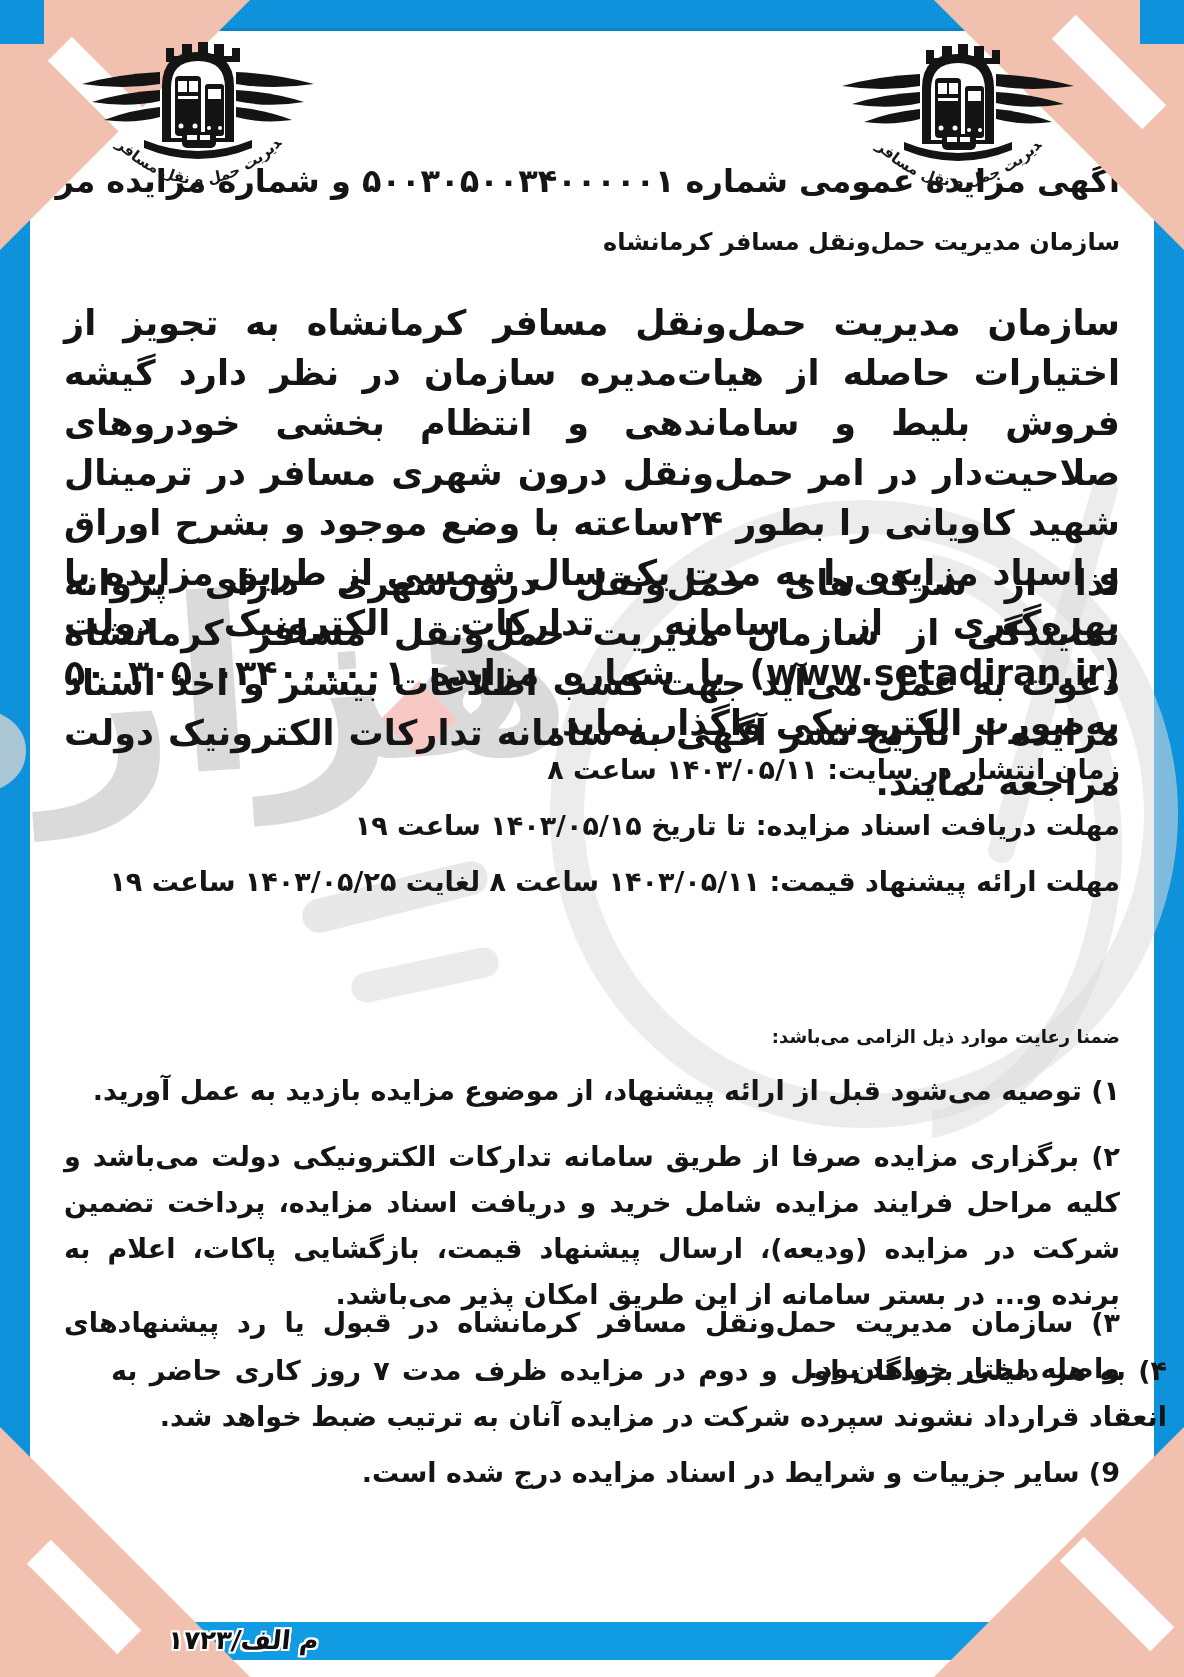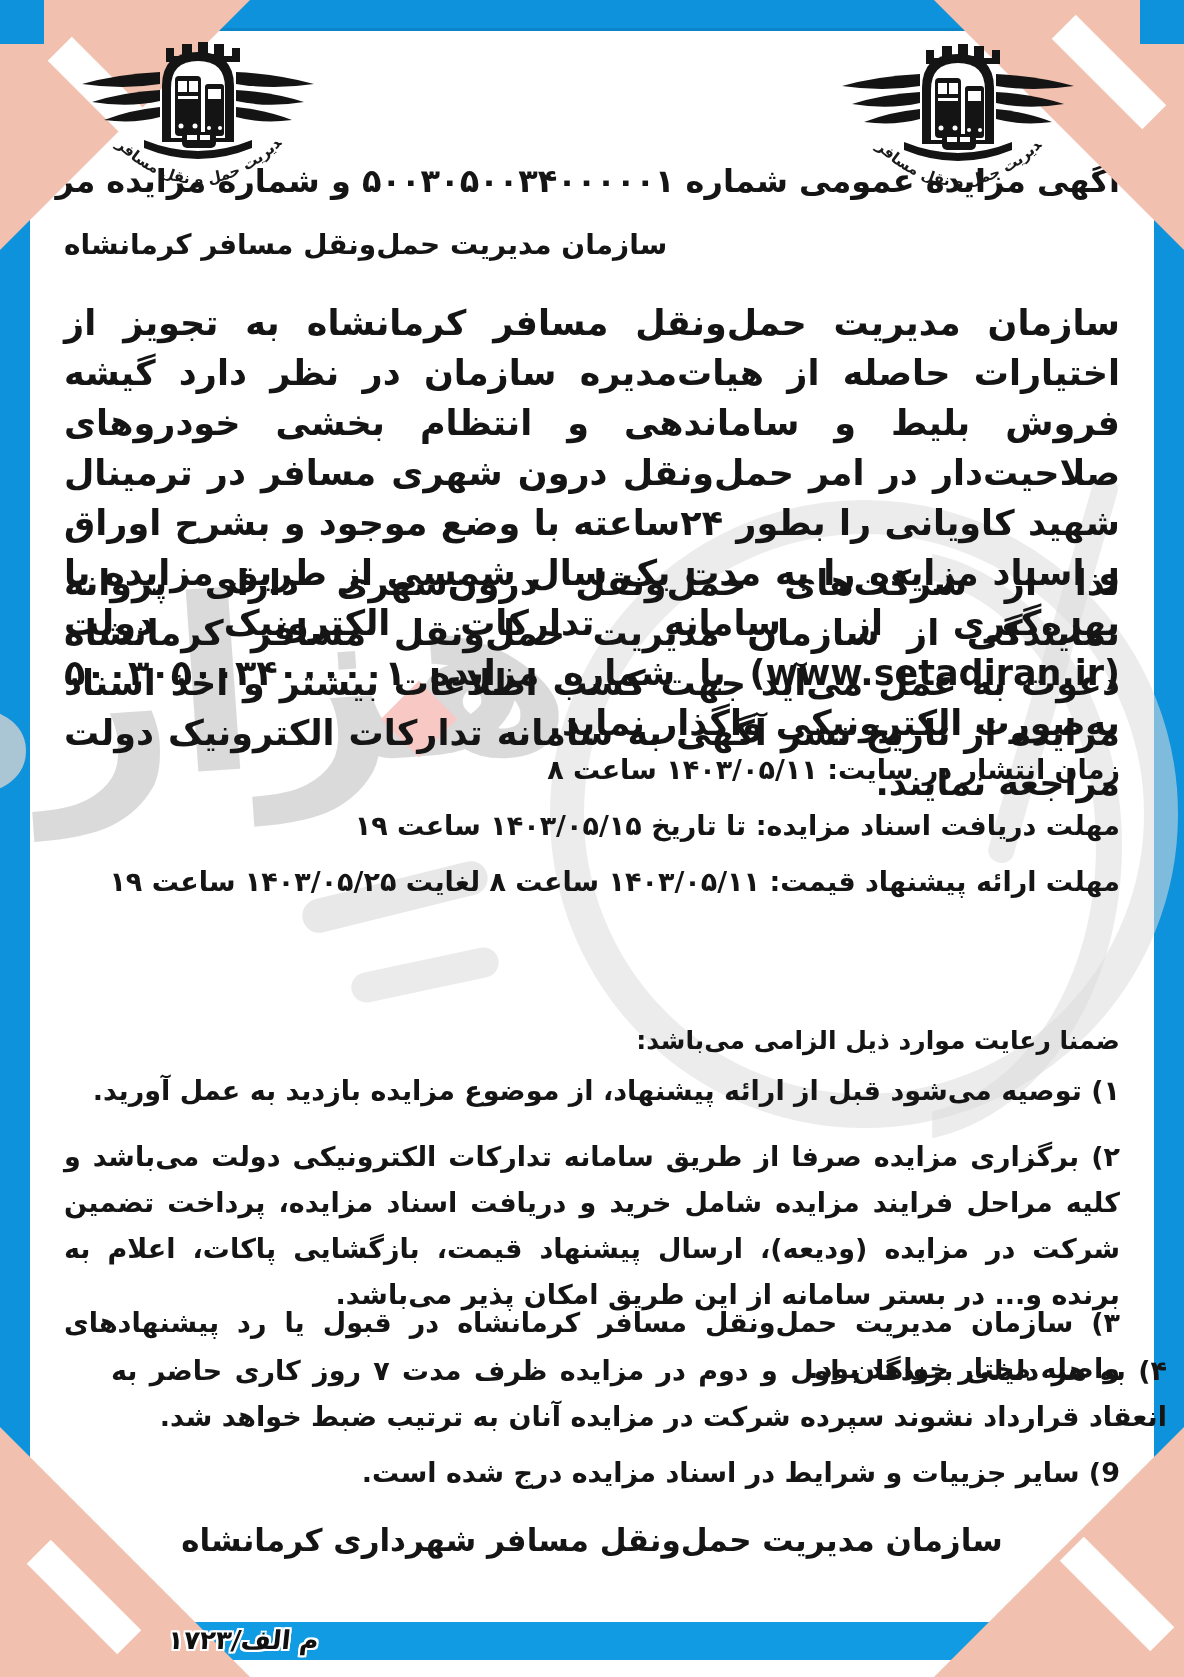--- a/index.html
+++ b/index.html
@@ -42,27 +42,27 @@
   .wm-blob1{position:absolute;left:270px;top:850px;width:190px;height:34px;background:#dedede;border-radius:18px;transform:rotate(-14deg);opacity:.7;}
   .wm-blob2{position:absolute;left:320px;top:930px;width:150px;height:30px;background:#e3e3e3;border-radius:16px;transform:rotate(-12deg);opacity:.7;}
   .wm-diamond{position:absolute;left:362px;top:662px;width:54px;height:54px;background:#f8c8c4;transform:rotate(45deg);}
   
   .logo{position:absolute;z-index:8;width:240px;height:200px;}
   .logo-left{left:78px;top:34px;}
   .logo-right{left:838px;top:36px;}
   
   .txt{position:absolute;left:64px;width:1056px;z-index:4;font-weight:bold;}
   .title1{top:162px;text-align:center;font-size:32px;white-space:nowrap;letter-spacing:-1px;}
-  .title2{top:228px;text-align:left;font-size:28px;}
+  .title2{top:228px;text-align:right;font-size:24px;}
   .para{font-size:35px;line-height:50px;text-align:justify;text-align-last:right;}
   .para1{top:298px;}
   .para2{top:558px;}
   .schedule{top:742px;font-size:27px;}
   .schedule .sched-line{height:56px;line-height:56px;text-align:right;}
-  .mandatory{top:1026px;font-size:25px;text-align:right;}
+  .mandatory{top:1026px;font-size:18px;text-align:right;}
   .item{font-size:27px;line-height:46px;text-align:justify;text-align-last:right;}
   .item1{top:1068px;}
   .item2{top:1134px;}
   .item3{top:1300px;}
   .item4{top:1348px;margin-left:47px;}
   .item5{top:1450px;}
   .signature{top:1522px;text-align:center;font-size:31px;}
   
   .ref{
     position:absolute;left:168px;top:1625px;z-index:8;
@@ -187,17 +187,16 @@
     <div class="sched-line">مهلت ارائه پیشنهاد قیمت: ۱۴۰۳/۰۵/۱۱ ساعت ۸ لغایت ۱۴۰۳/۰۵/۲۵ ساعت ۱۹</div>
   </div>
   <div class="txt mandatory">ضمنا رعایت موارد ذیل الزامی می‌باشد:</div>
 
   <div class="txt item item1">۱) توصیه می‌شود قبل از ارائه پیشنهاد، از موضوع مزایده بازدید به عمل آورید.</div>
   <div class="txt item item2">۲) برگزاری مزایده صرفا از طریق سامانه تدارکات الکترونیکی دولت می‌باشد و کلیه مراحل فرایند مزایده شامل خرید و دریافت اسناد مزایده، پرداخت تضمین شرکت در مزایده (ودیعه)، ارسال پیشنهاد قیمت، بازگشایی پاکات، اعلام به برنده و... در بستر سامانه از این طریق امکان پذیر می‌باشد.</div>
   <div class="txt item item3">۳) سازمان مدیریت حمل‌ونقل مسافر کرمانشاه در قبول یا رد پیشنهادهای واصله مختار خواهد بود.</div>
   <div class="txt item item4">۴) به هر دلیلی برندگان اول و دوم در مزایده ظرف مدت ۷ روز کاری حاضر به انعقاد قرارداد نشوند سپرده شرکت در مزایده آنان به ترتیب ضبط خواهد شد.</div>
   <div class="txt item item5">9) سایر جزییات و شرایط در اسناد مزایده درج شده است.</div>
 
-  <div class="txt signature">سازمان مدیریت حمل‌ونقل مسافر شهرداری کرمانشاه</div>
 
   <div class="ref">م الف/۱۷۲۳</div>
 
 </div>
 
 </body></html>

